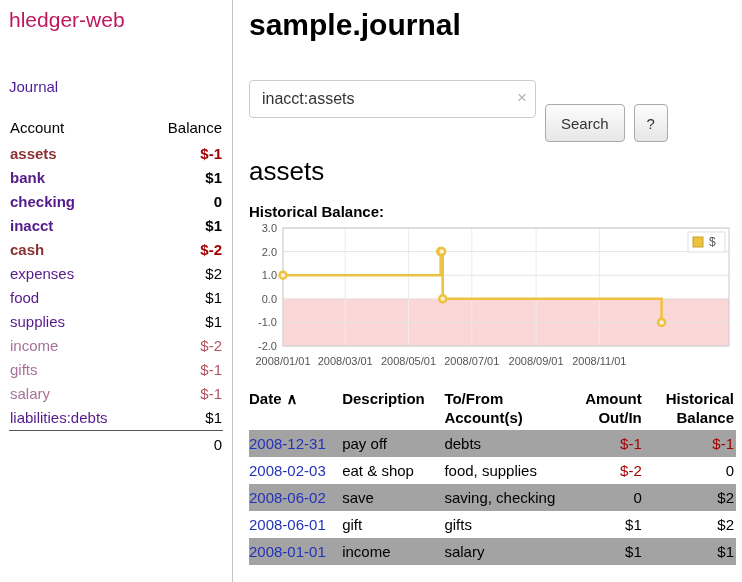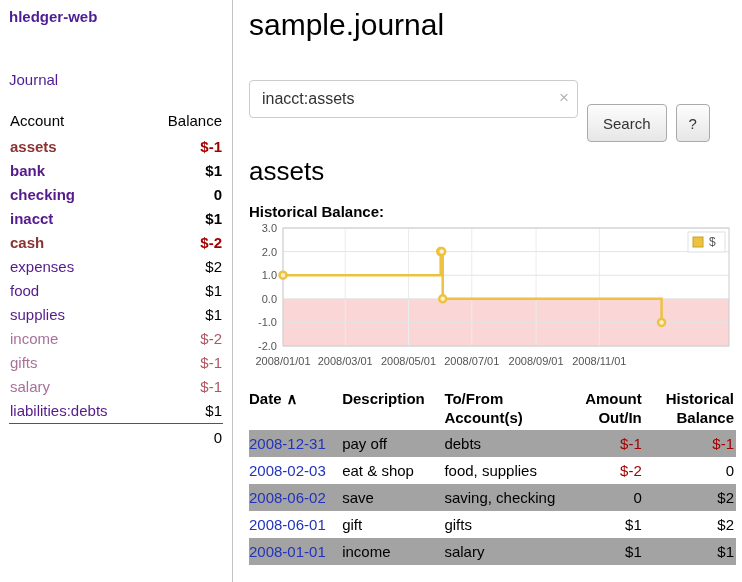--- a/index.html
+++ b/index.html
@@ -2,43 +2,43 @@
 <html><head>
 <meta charset="utf-8">
 <style>
   * { box-sizing: border-box; }
   html,body { margin:0; padding:0; background:#fff; color:#000;
     font-family:"Liberation Sans", sans-serif; }
   .app { display:flex; width:742px; height:582px; overflow:hidden; background:#fff; }
 
   
   .sidebar { width:233px; flex:none; border-right:1px solid #c2c2c2; padding:8px 9px 0 9px; }
-  .brand { display:block; color:#4c1d95; font-size:15px; text-decoration:none; cursor:pointer;font-weight:bold; }
+  .brand { display:block; color:#be185d; font-size:21px; text-decoration:none; cursor:pointer; }
   .journal-link { display:block; margin-top:46px; color:#4c1d95; font-size:15px; text-decoration:none; cursor:pointer; }
   table.accounts { width:100%; border-collapse:collapse; margin-top:20px; font-size:15px; }
   .accounts th { font-weight:normal; text-align:left; padding:4px 1px 6px 1px; }
   .accounts th.r { text-align:right; }
   .accounts td { padding:3px 1px; line-height:18px; white-space:nowrap; }
   .accounts td.bal { text-align:right; }
   .acct { color:#551a8b; text-decoration:none; cursor:pointer; }
   .acct.negs { color:#8b3232; }
   .acct.negm { color:#a8709a; }
   .b { font-weight:bold; }
   .bal.neg { color:#a40000; }
   .bal.negm { color:#b25563; }
   .ind0 { padding-left:2px; }
   .ind1 { padding-left:15px; }
   .ind2 { padding-left:27px; }
   tr.total-row td { border-top:1px solid #555; padding-top:5px; }
 
   
   main { flex:1; padding:0 6px 0 16px; overflow:hidden; }
-  h1.page-title { font-size:30px; font-weight:normal; margin:8px 0 14px 0; letter-spacing:0; }
+  h1.page-title { font-size:30px; font-weight:bold; margin:8px 0 14px 0; letter-spacing:0; }
   .search-row { display:flex; align-items:center; gap:9px; margin:12px 0 14px 0; }
-  .search-wrap { position:relative; width:329px; flex:none; }
+  .search-wrap { position:relative; width:287px; flex:none; }
   .search-input { width:100%; height:38px; font-size:16px; color:#333;
     padding:6px 30px 6px 12px; border:1px solid #ccc; border-radius:4px;
     font-family:"Liberation Sans", sans-serif; outline:none; }
   .clear-x { position:absolute; right:9px; top:8px; color:#b5b5b5; font-size:17px;
     line-height:20px; cursor:pointer; user-select:none; }
   .btn { height:38px; padding:0 15px; font-size:15px; color:#333;
     font-family:"Liberation Sans", sans-serif;
     background:linear-gradient(#fdfdfd,#e6e6e6); border:1px solid #aaa;
     border-radius:4px; cursor:pointer;margin-top:48px; }
   .btn.help { padding:0 12px; }

